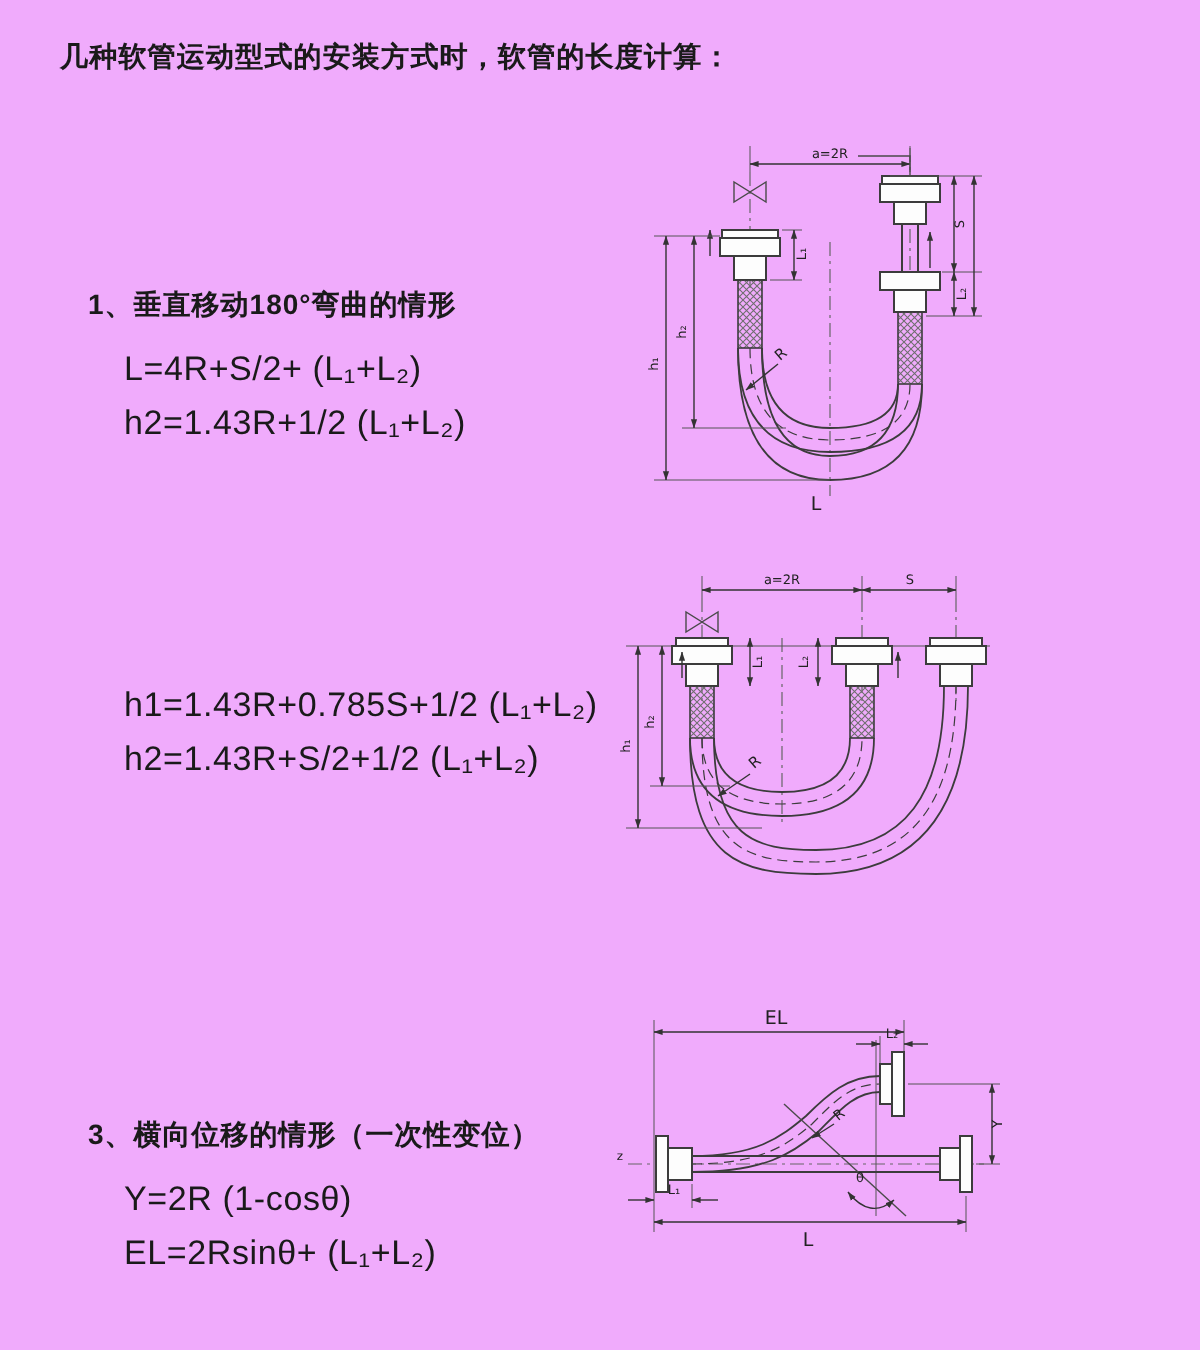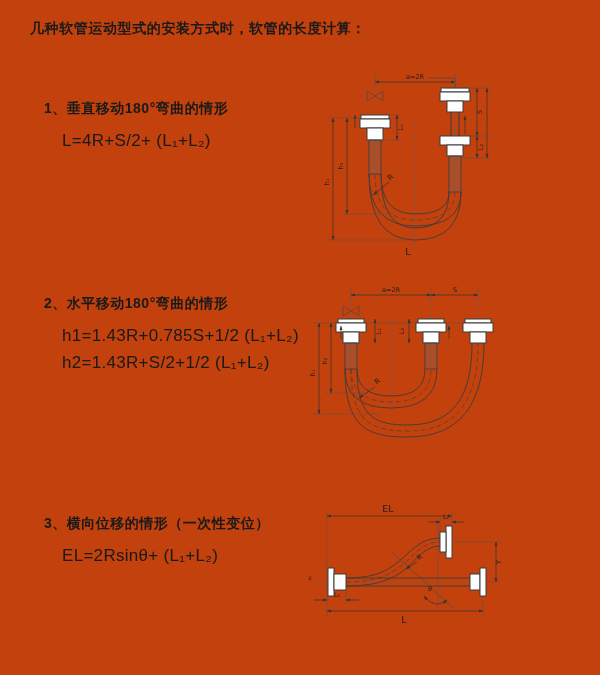--- a/index.html
+++ b/index.html
@@ -1,26 +1,26 @@
 <!DOCTYPE html>
 <html><head>
 <meta charset="utf-8">
 <style>
   html,body{margin:0;padding:0;}
   body{
     width:600px;height:675px;background:#ffffff;
     font-family:"Liberation Sans","DejaVu Sans",sans-serif;color:#1a1a1a;
     overflow:hidden;
   }
-  .page{position:relative;width:600px;height:675px;background:#c2410c;border-bottom:1px solid #e2e2e2;}
+  .page{position:relative;width:600px;height:675px;background:#f0abfc;border-bottom:1px solid #e2e2e2;}
   .doc-title{
     position:absolute;left:30px;top:20px;font-size:14px;font-weight:600;
     letter-spacing:0.6px;white-space:nowrap;
   }
-  .text-block{position:absolute;left:44px;width:268px;}
+  .text-block{position:absolute;left:44px;width:268px;margin-top:44px;}
   .sec1{top:100px;} .sec2{top:295px;} .sec3{top:515px;}
   .sec-heading{font-size:14px;font-weight:600;letter-spacing:0.5px;margin:0 0 9px 0;white-space:nowrap;}
   .formula{margin:0 0 0 18px;line-height:27px;font-size:17px;letter-spacing:0.3px;white-space:nowrap;}
   .diagram{position:absolute;}
   .d1{left:305px;top:66px;}
   .d2{left:303px;top:281px;}
   .d3{left:300px;top:496px;}
   svg text{fill:#222;font-family:"DejaVu Sans","Liberation Sans",sans-serif;}
   .obj{stroke:#3c3c3c;stroke-width:1;fill:none;}
   .objthin{stroke:#4a4a4a;stroke-width:0.7;fill:none;}
@@ -48,20 +48,21 @@
         <path d="M0,0 L3.5,3.5 M3.5,0 L0,3.5" stroke="#6f6f6f" stroke-width="0.55"></path>
       </pattern>
     </defs>
   </svg>
 
   <div class="doc-title">几种软管运动型式的安装方式时，软管的长度计算：</div>
 
   <div class="text-block sec1">
     <p class="sec-heading">1、垂直移动180°弯曲的情形</p>
     <p class="formula">L=4R+S/2+ (L₁+L₂)</p>
+    <p class="formula">h2=1.43R+1/2 (L₁+L₂)</p>
   </div>
 
   <svg class="diagram d1" width="290" height="196" viewBox="0 0 290 196">
 
     <path class="cl" d="M70,20 V78 M150,8 V72 M110,55 V182"></path>
 
     <path class="ext" d="M70,7 V20 M150,7 V20"></path>
     <line class="dim" x1="70" y1="16" x2="150" y2="16" marker-start="url(#arr)" marker-end="url(#arr)"></line>
     <text class="dimtxt" x="110" y="13" text-anchor="middle">a=2R</text>
 
@@ -117,21 +118,20 @@
     <text class="dimtxt" transform="rotate(-90 178 81)" x="178" y="81" text-anchor="middle">L₂</text>
     <line class="dim" x1="182" y1="22" x2="182" y2="92" marker-start="url(#arr)" marker-end="url(#arr)"></line>
 
     <line class="dim" x1="84" y1="116" x2="68" y2="129" marker-end="url(#arr)"></line>
     <text style="font-size:7.5px" transform="rotate(-40 87 113)" x="87" y="113" text-anchor="middle">R</text>
 
     <text class="biglbl" x="103" y="189" text-anchor="middle">L</text>
   </svg>
 
   <div class="text-block sec2">
-    <p class="sec-heading">2、水平移动180°弯曲的情形</p>
     <p class="formula">h1=1.43R+0.785S+1/2 (L₁+L₂)</p>
     <p class="formula">h2=1.43R+S/2+1/2 (L₁+L₂)</p>
   </div>
 
   <svg class="diagram d2" width="297" height="175" viewBox="0 0 297 175">
 
     <path class="cl" d="M48,18 V70 M128,18 V70 M175,18 V70 M88,38 V132"></path>
     <path class="ext" d="M10,42 H192"></path>
 
     <path class="ext" d="M48,7 V18 M128,7 V18 M175,7 V18"></path>
@@ -186,20 +186,21 @@
     <text class="dimtxt" transform="rotate(-90 78 50)" x="78" y="50" text-anchor="middle">L₁</text>
     <line class="dim" x1="106" y1="38" x2="106" y2="62" marker-start="url(#arr)" marker-end="url(#arr)"></line>
     <text class="dimtxt" transform="rotate(-90 101 50)" x="101" y="50" text-anchor="middle">L₂</text>
 
     <line class="dim" x1="72" y1="106" x2="56" y2="117" marker-end="url(#arr)"></line>
     <text style="font-size:7.5px" transform="rotate(-40 76 102)" x="76" y="102" text-anchor="middle">R</text>
   </svg>
 
   <div class="text-block sec3">
     <p class="sec-heading">3、横向位移的情形（一次性变位）</p>
+    <p class="formula">Y=2R (1-cosθ)</p>
     <p class="formula">EL=2Rsinθ+ (L₁+L₂)</p>
   </div>
 
   <svg class="diagram d3" width="215" height="150" viewBox="0 0 215 150">
 
     <path class="cl" d="M14,86 H192"></path>
     <text style="font-size:6px" x="10" y="84" text-anchor="middle">z</text>
 
     <path class="ext" d="M27,14 V120 M152,14 V30 M138,24 V112"></path>
     <line class="dim" x1="27" y1="20" x2="152" y2="20" marker-start="url(#arr)" marker-end="url(#arr)"></line>

